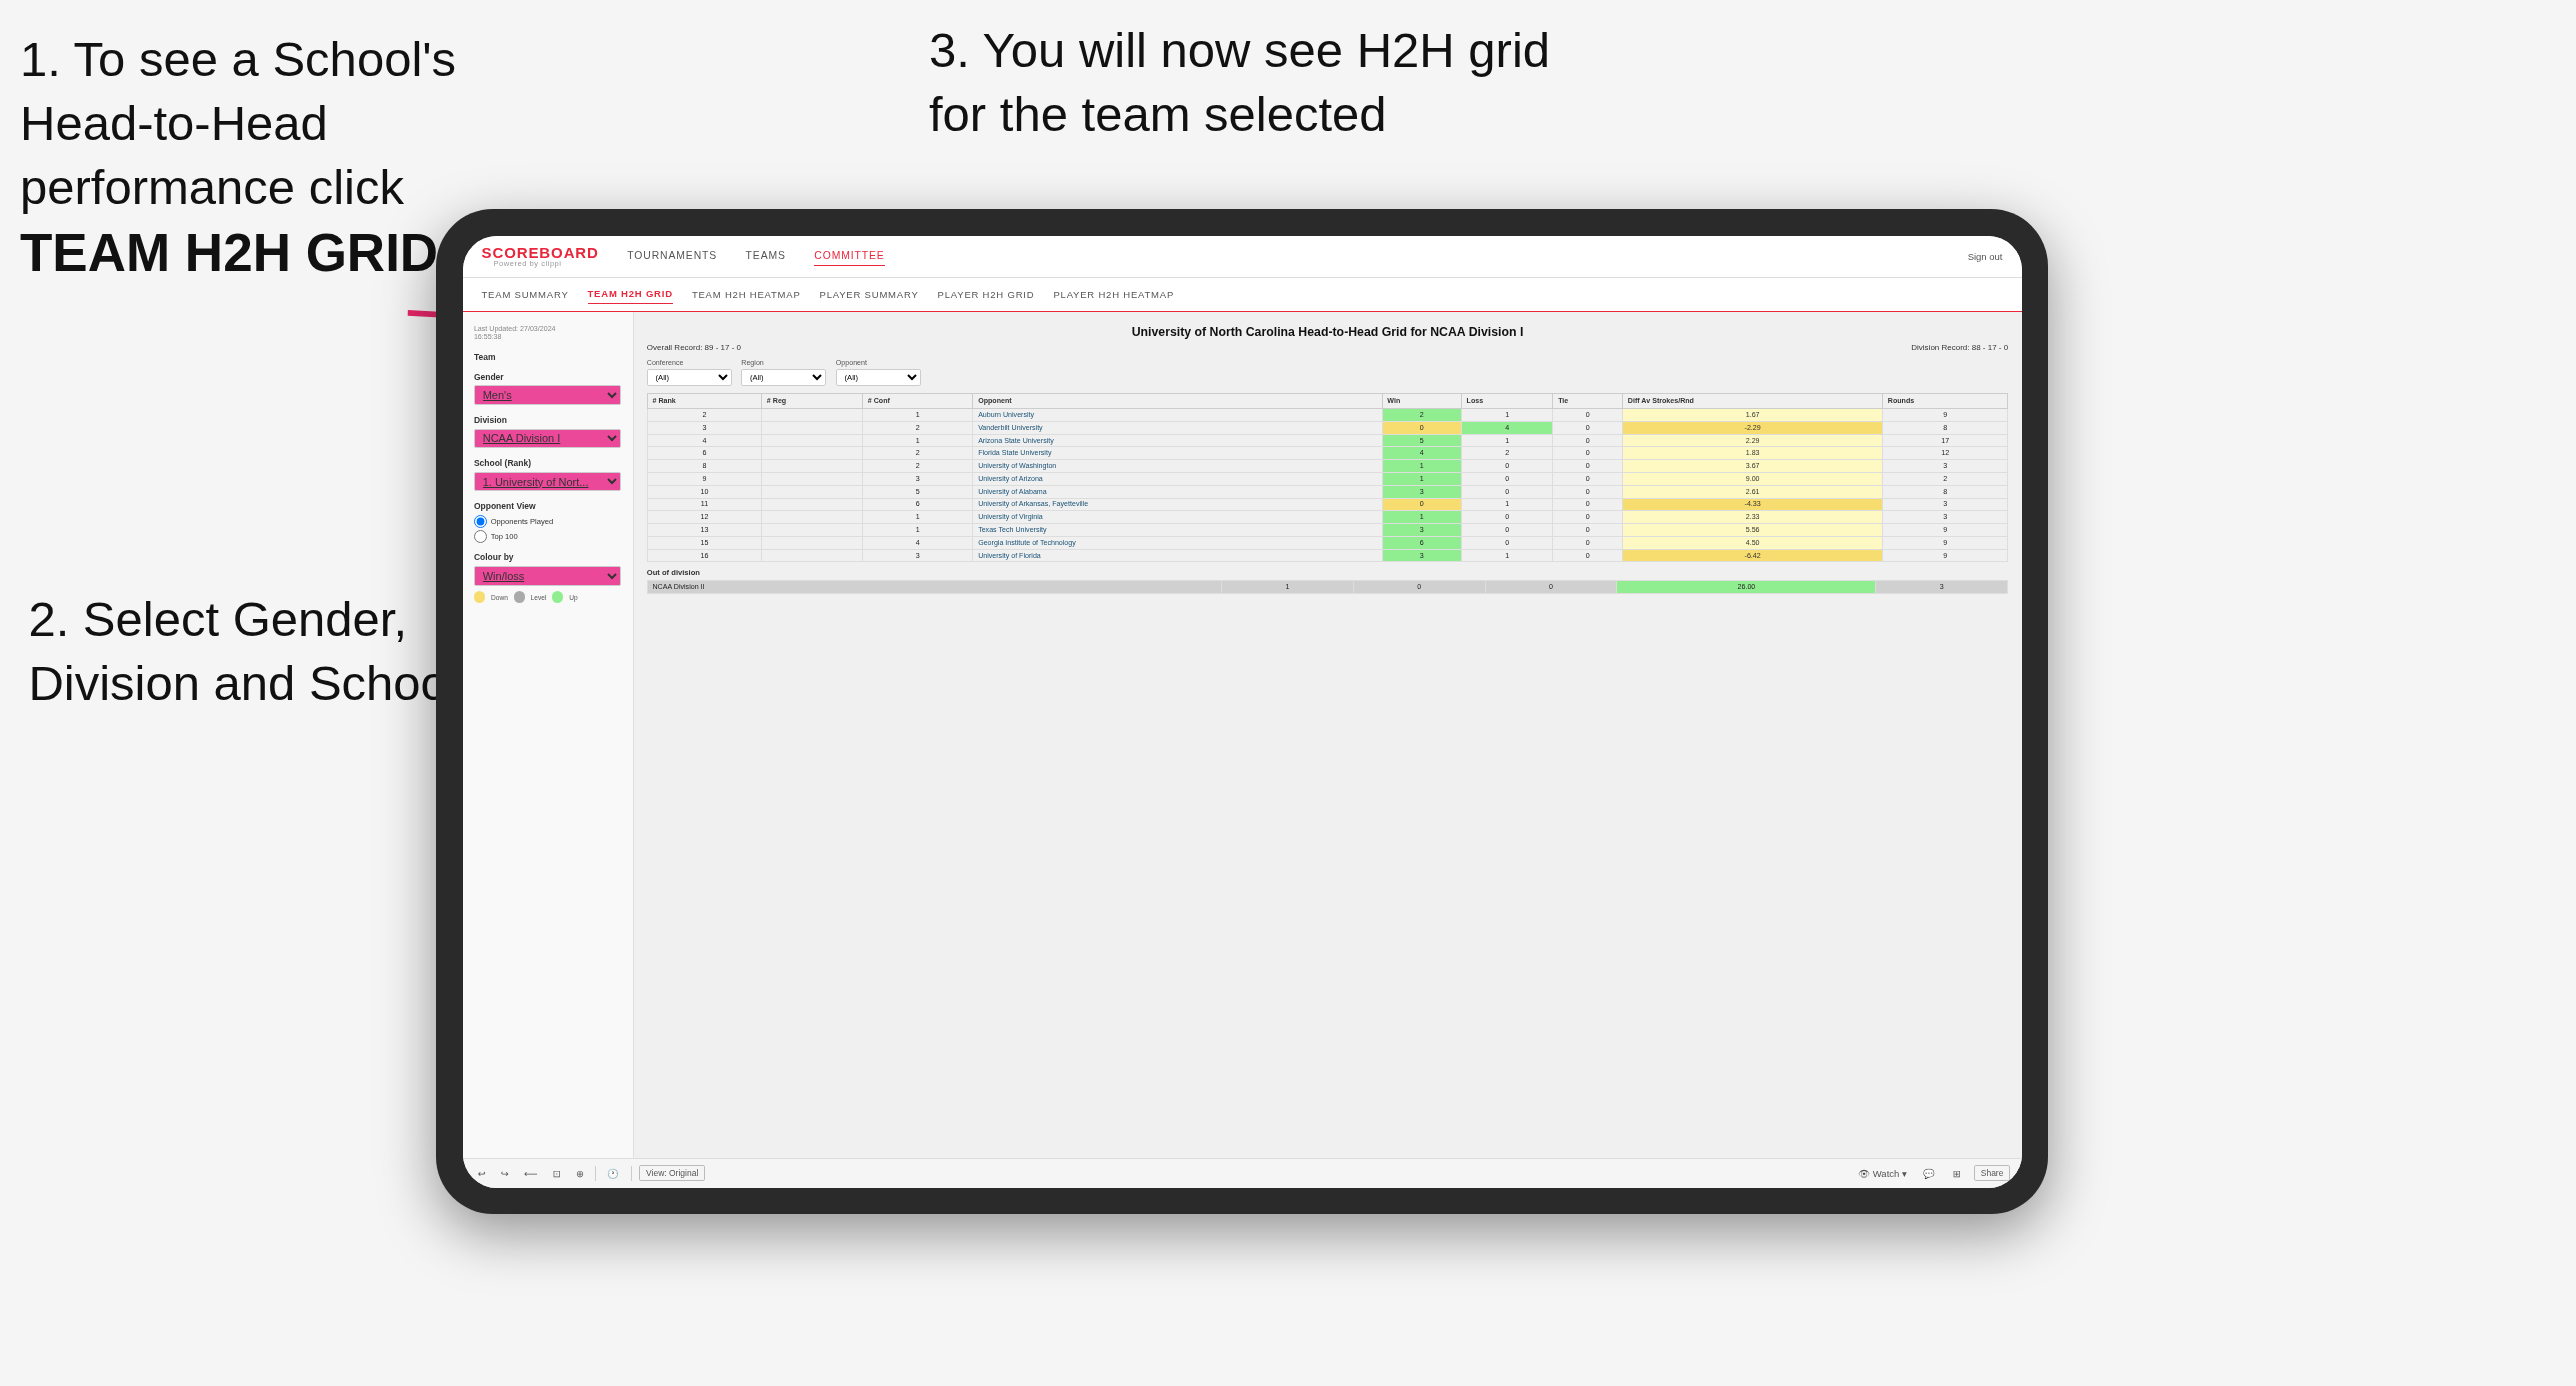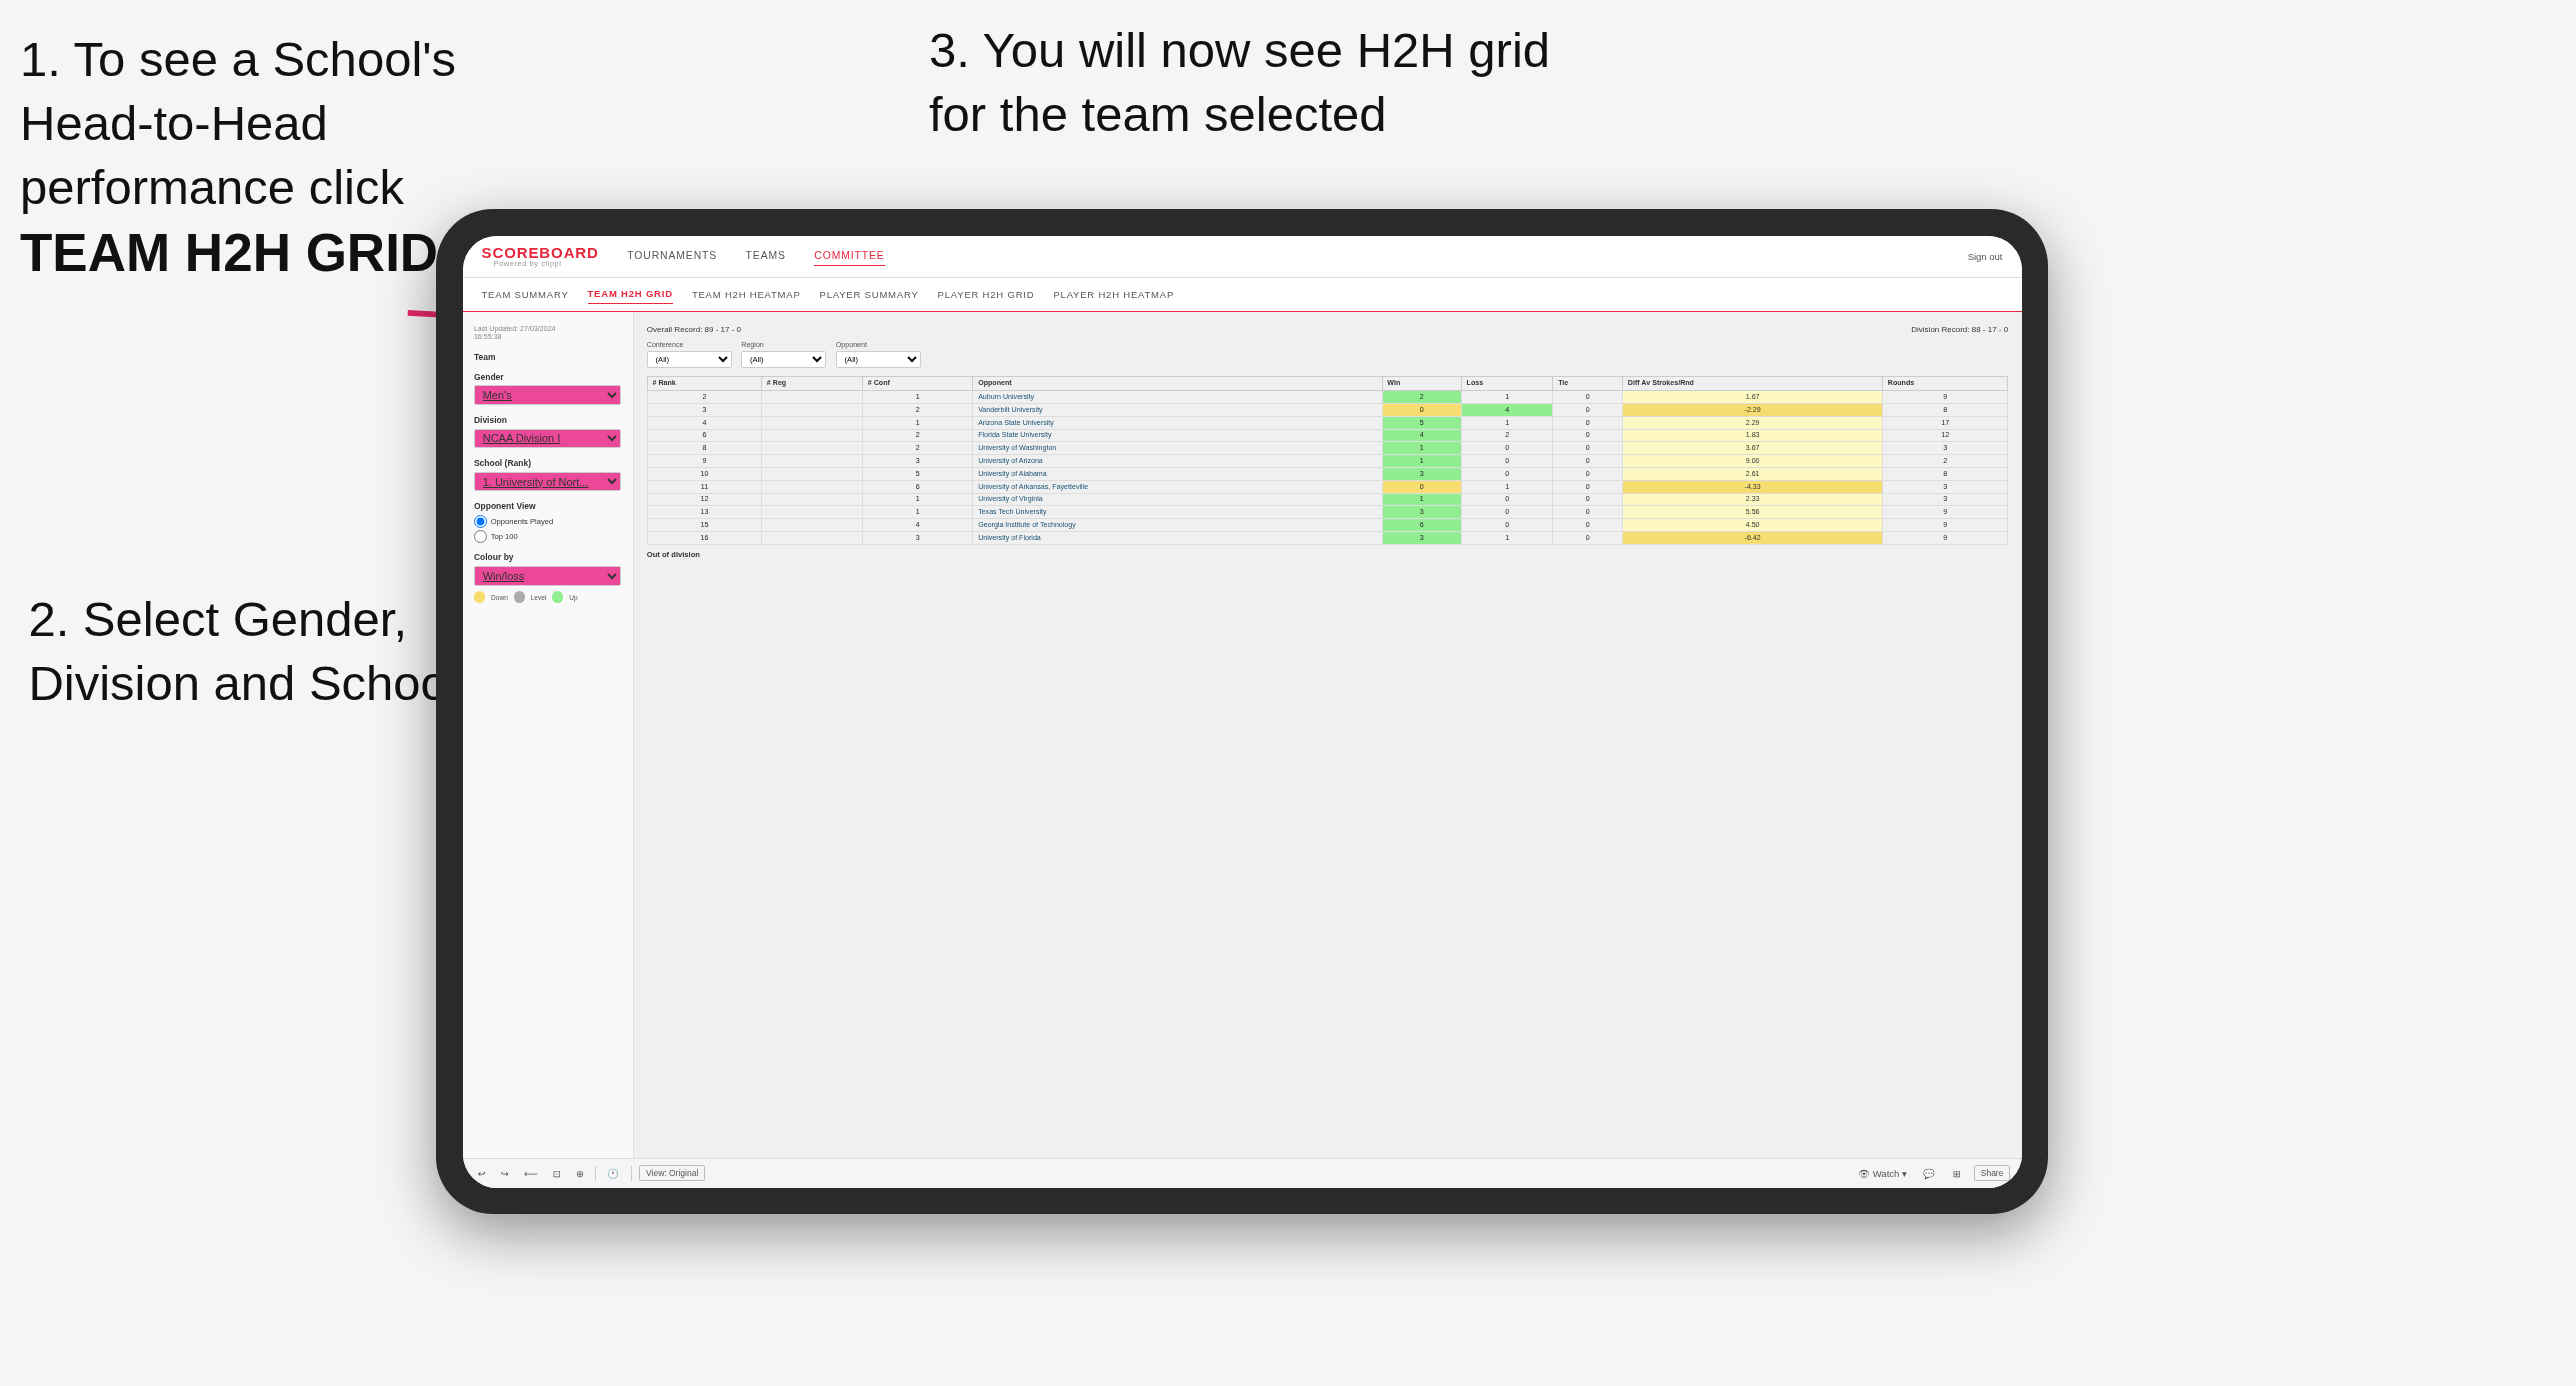--- a/index.html
+++ b/index.html
@@ -457,20 +457,21 @@
           <div class="color-circle" style="background:#f7dc6f;"></div>
           <span class="color-label">Down</span>
           <div class="color-circle" style="background:#aaa;"></div>
           <span class="color-label">Level</span>
           <div class="color-circle" style="background:#90ee90;"></div>
           <span class="color-label">Up</span>
         </div>
       </div>
 
       <div class="main-content">
+        <div class="grid-title">University of North Carolina Head-to-Head Grid for NCAA Division I</div>
         <div class="grid-records">
           <span>Overall Record: 89 - 17 - 0</span>
           <span>Division Record: 88 - 17 - 0</span>
         </div>
 
         <div class="filters-row">
           <div class="filter-group">
             <span class="filter-label">Conference</span>
             <select class="filter-select">
               <option>(All)</option>
@@ -634,20 +635,32 @@
       <td class="team-name">University of Florida</td>
       <td class="win-green">3</td>
       <td class="">1</td>
       <td>0</td>
       <td class="diff-negative">-6.42</td>
       <td>9</td>
     </tr>
               </tbody>
           </table>
           <div class="out-of-div-label">Out of division</div>
+          <table class="h2h-table">
+            <tbody>
+              <tr class="out-of-div">
+                <td colspan="3" style="text-align:left;">NCAA Division II</td>
+                <td>1</td>
+                <td>0</td>
+                <td>0</td>
+                <td style="background:#90ee90;">26.00</td>
+                <td>3</td>
+              </tr>
+            </tbody>
+          </table>
         </div>
       </div>
     </div>
 
     <div class="bottom-toolbar">
       <span class="toolbar-btn">↩</span>
       <span class="toolbar-btn">↪</span>
       <span class="toolbar-btn">⟵</span>
       <span class="toolbar-btn">⊡</span>
       <span class="toolbar-btn">⊕</span>

